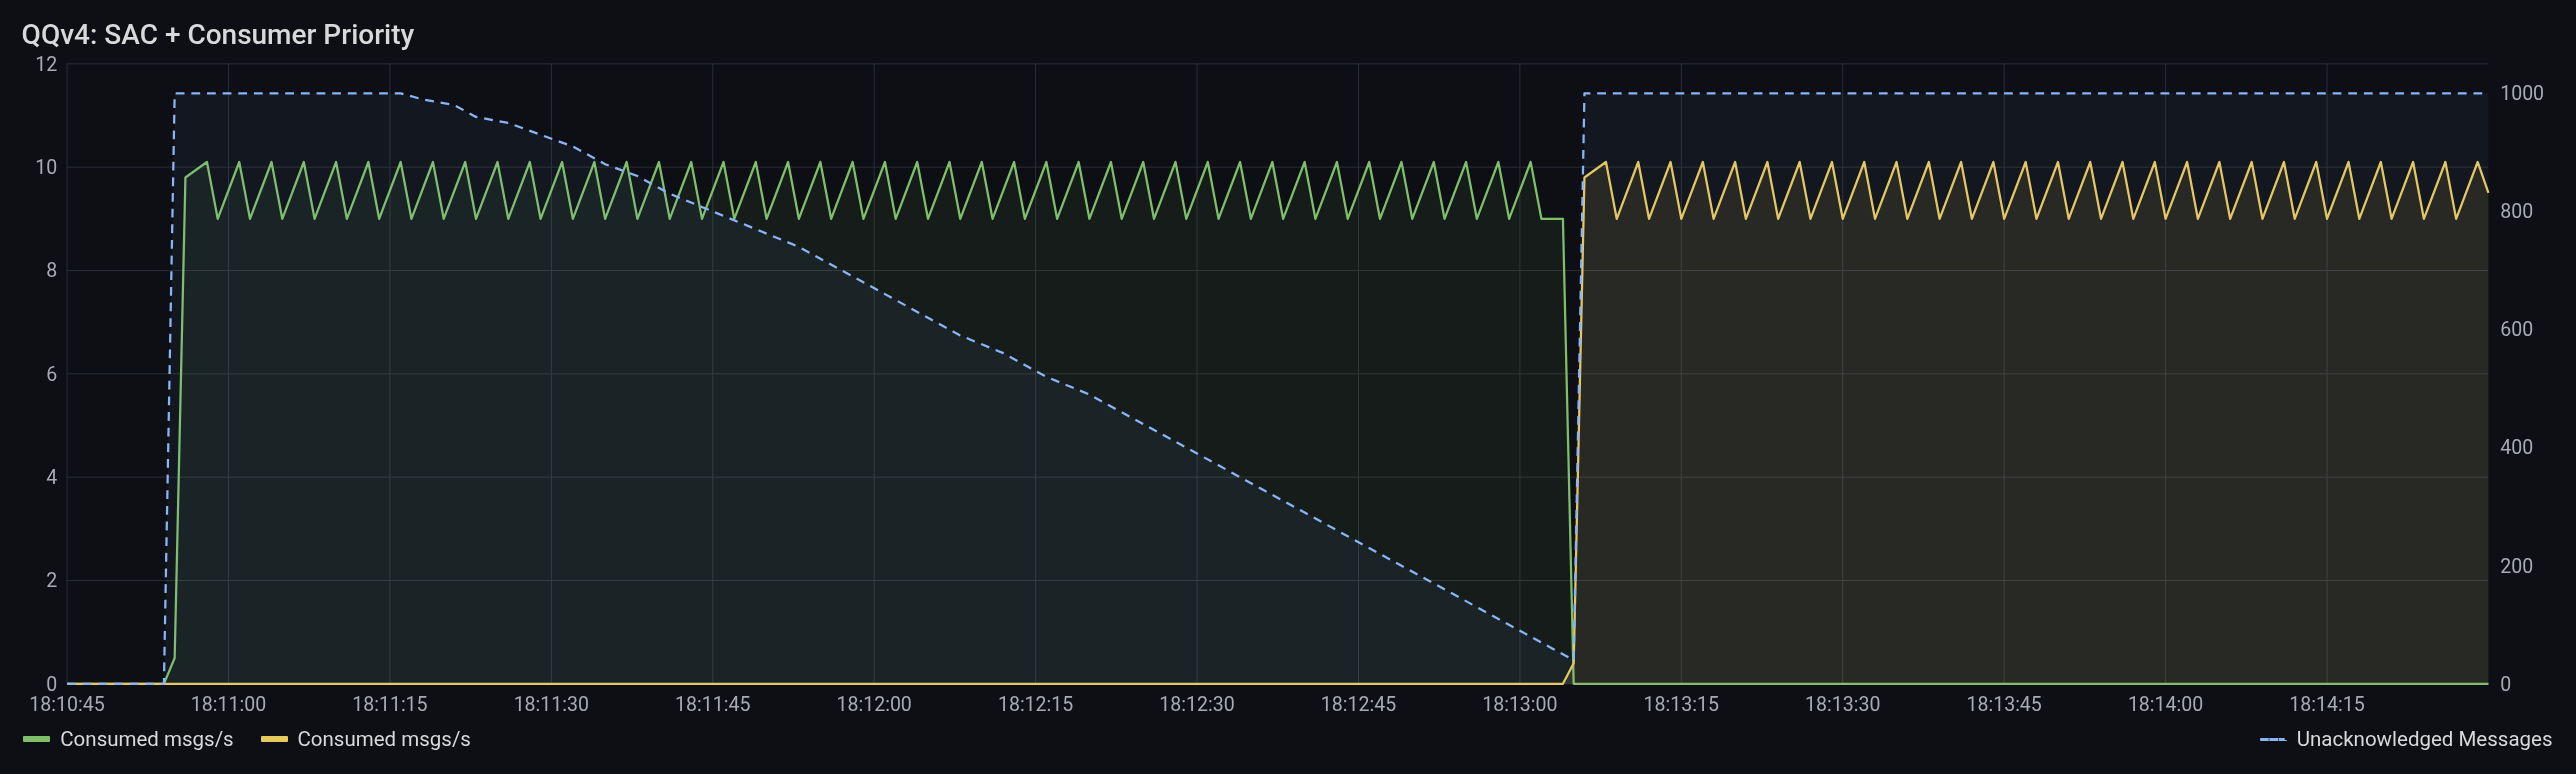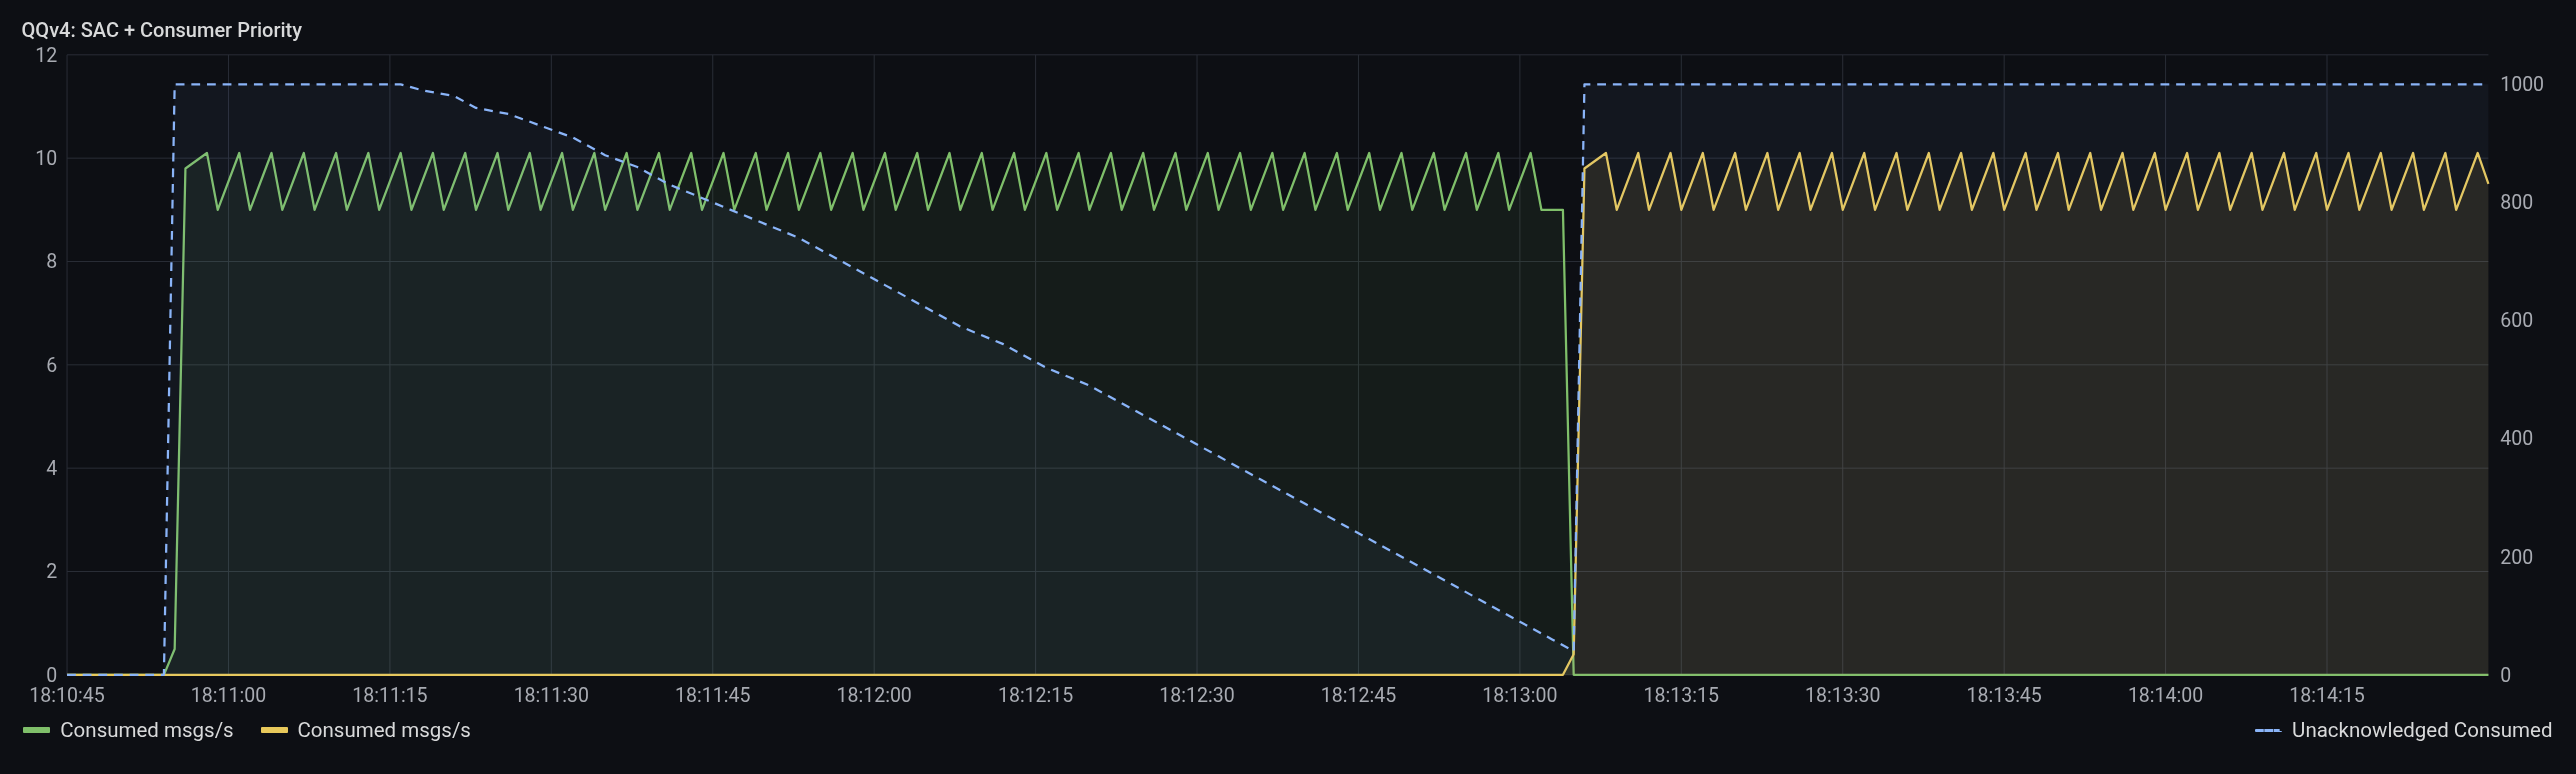--- a/index.html
+++ b/index.html
@@ -1,17 +1,17 @@
 <!DOCTYPE html>
 <html><head>
 <meta charset="utf-8">
 <style>
   html,body{margin:0;padding:0;background:#0d0f14;color:#d8d9da;font-family:-apple-system,BlinkMacSystemFont,"Segoe UI",Roboto,Arial,sans-serif;font-size:13.7px}
   .panel{width:2576px;height:775px;box-sizing:border-box;padding:17.6px 19.6px 19.6px 19.6px;position:relative}
-  .title{font-size:20px;font-weight:500;color:#d8d9da;margin:0 0 5.9px 2px}
+  .title{font-size:28px;font-weight:500;color:#d8d9da;margin:0 0 5.9px 2px}
   .plot-wrap{position:relative;width:100%;height:665px}
   svg{display:block}
   .legend{display:flex;justify-content:space-between;align-items:center;margin-top:5.9px;padding:0 3.9px}
   .legend-left{display:flex;gap:27px;align-items:flex-start}
   .legend-item{display:flex;align-items:center;gap:9.8px;font-size:20.5px;color:#d8d9da}
   .swatch{width:27px;height:5.9px;border-radius:1px}
   .swatch.dash{height:0;border-top:3.9px dashed #8ab4f8;width:27px}
 </style>
 </head>
 <body>
@@ -86,17 +86,17 @@
         <span class="swatch" style="background:#7fbf6a"></span>
         <span>Consumed msgs/s</span>
       </div>
       <div class="legend-item">
         <span class="swatch" style="background:#e8c95b"></span>
         <span>Consumed msgs/s</span>
       </div>
     </div>
     <div class="legend-item">
       <span class="swatch dash"></span>
-      <span>Unacknowledged Consumed</span>
+      <span>Unacknowledged Messages</span>
     </div>
   </div>
 </div>
 
 
 </body></html>

